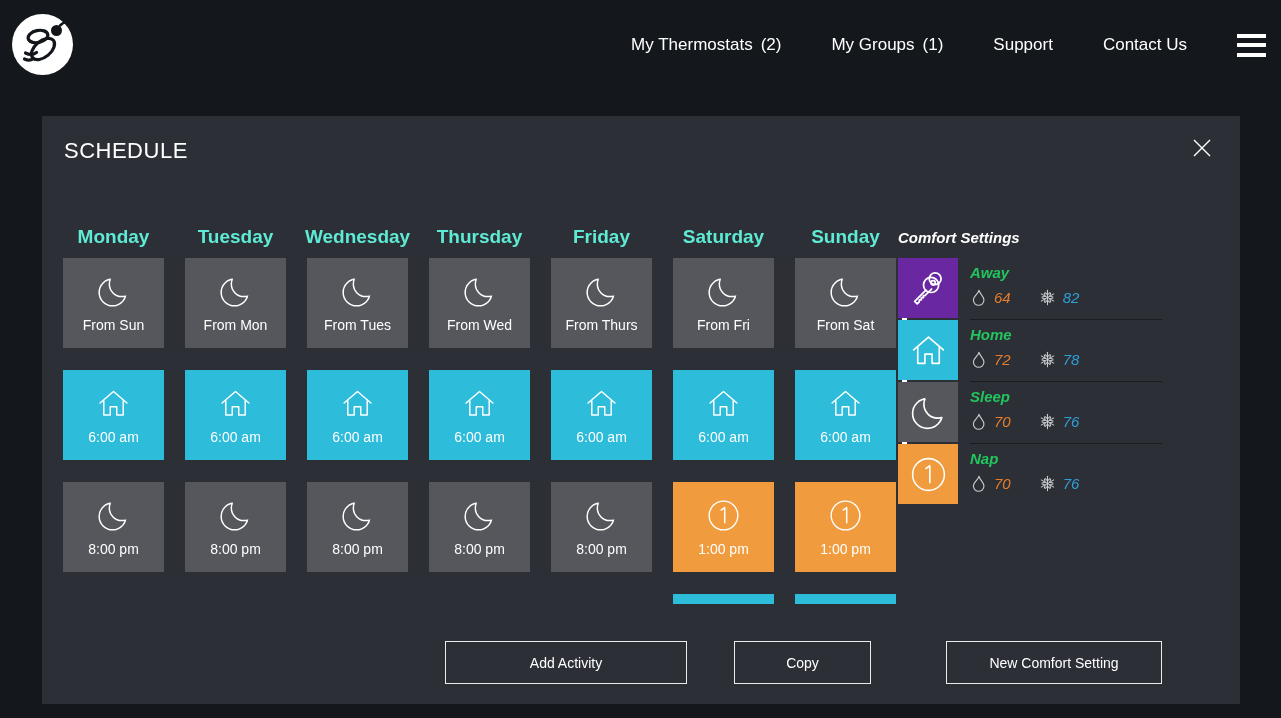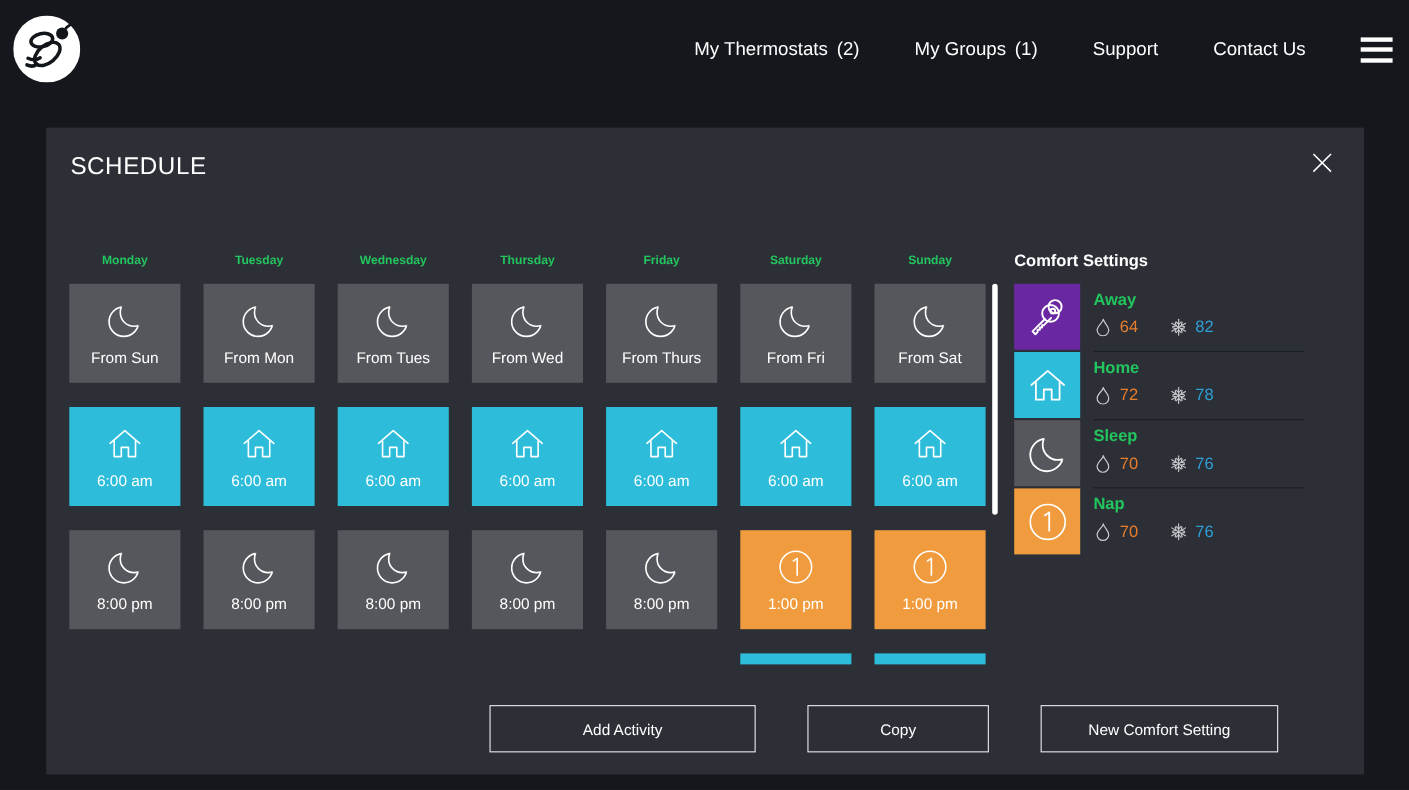--- a/index.html
+++ b/index.html
@@ -34,42 +34,42 @@
     position:absolute; left:22px; top:22px;
     font-size:22px; letter-spacing:0.5px; color:#fff;
   }
   .close-btn { position:absolute; right:28px; top:22px; width:20px; height:20px; cursor:pointer; }
   .close-btn svg { width:20px; height:20px; stroke:#fff; stroke-width:1.4; }
 
   
   .day-col { position:absolute; top:100px; width:101px; }
   .col-header {
     height:42px; display:flex; align-items:center; justify-content:center;
-    font-size:11px; font-weight:700; color:#22c55e;
+    font-size:19px; font-weight:700; color:#5eead4;
   }
   .tiles { display:flex; flex-direction:column; gap:22px; }
   .tile {
     height:90px; display:flex; flex-direction:column;
     align-items:center; justify-content:center; gap:7px;
     color:#fff; cursor:pointer;
   }
   .tile svg { width:37px; height:37px; color:#fff; }
   .tile-label { font-size:14px; }
   .tile.gray   { background:#56575c; }
   .tile.cyan   { background:#2dbcd9; }
   .tile.orange { background:#f09c3e; }
   .tile-partial { height:10px; background:#2dbcd9; margin-top:22px; cursor:pointer; }
 
   .vscroll {
     position:absolute; left:860px; top:142px; width:5px; height:210px;
     background:#fff; border-radius:3px; cursor:pointer;
   }
 
   
-  .comfort { position:absolute; left:880px; top:100px; width:264px; }
+  .comfort { position:absolute; left:856px; top:100px; width:264px;font-style:italic; }
   .comfort-title {
     height:42px; display:flex; align-items:center;
     font-size:15px; font-weight:700; color:#fff;
   }
   .comfort-row { display:flex; height:62px; cursor:pointer; }
   .c-tile {
     width:60px; height:60px; flex:none;
     display:flex; align-items:center; justify-content:center;
   }
   .c-tile svg { width:41px; height:41px; color:#fff; }
@@ -86,21 +86,21 @@
   .heat-val { color:#e87d2b; margin-left:7px; }
   .cool-val { color:#2f9fd8; margin-left:7px; }
 
   
   .btn {
     position:absolute; top:525px; height:43px;
     background:transparent; border:1px solid #e9ebed; border-radius:0;
     color:#fff; font-size:14px; font-family:inherit; cursor:pointer;
   }
   .btn-add  { left:403px; width:242px; }
-  .btn-copy { left:692px; width:165px; }
+  .btn-copy { left:692px; width:137px; }
   .btn-new  { left:904px; width:216px; }
 
   .icon-defs { position:absolute; width:0; height:0; overflow:hidden; }
 </style>
 </head>
 <body>
 
 <svg class="icon-defs" xmlns="http://www.w3.org/2000/svg">
   <defs>
     <mask id="m-moon-outer">

